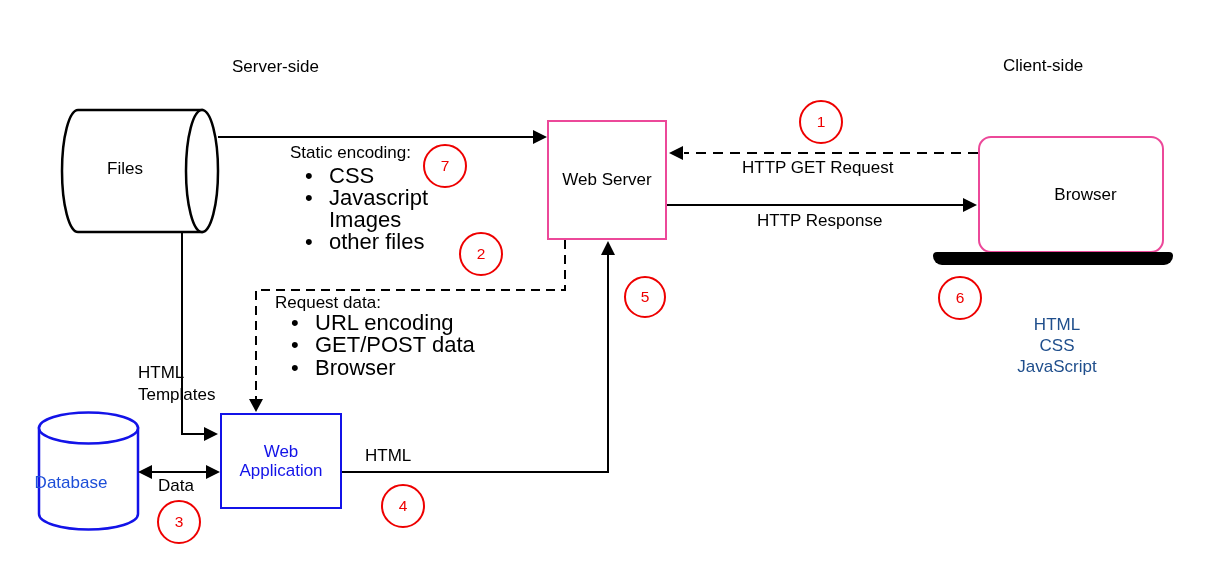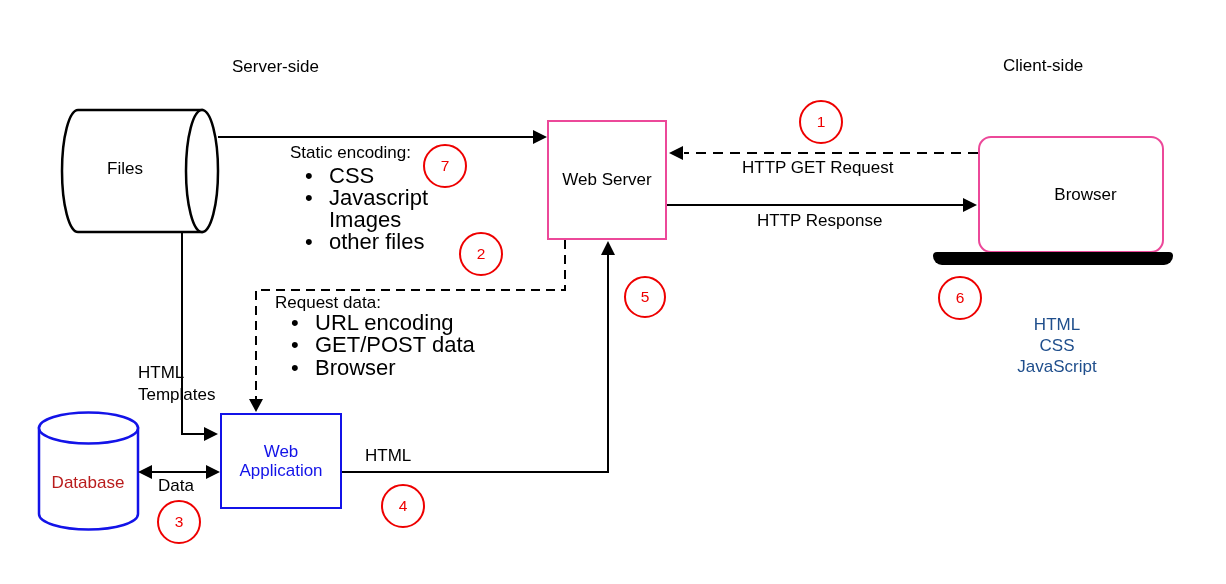--- a/index.html
+++ b/index.html
@@ -74,21 +74,21 @@
       <line x1="151" y1="472" x2="207" y2="472" stroke="#000" stroke-width="2"></line>
       <polygon points="152,465 138,472 152,479" fill="#000"></polygon>
       <polygon points="206,465 220,472 206,479" fill="#000"></polygon>
     </g>
   </svg>
 
   <div class="label" style="left:232px;top:57px;">Server-side</div>
   <div class="label" style="left:1003px;top:56px;">Client-side</div>
 
   <div class="label centered" style="left:125px;top:159px;">Files</div>
-  <div class="label centered" style="left:88px;top:473px;color:#b91c1c;">Database</div>
+  <div class="label centered" style="left:71px;top:473px;color:#1d4ed8;">Database</div>
 
   <div class="box" style="left:547px;top:120px;width:120px;height:120px;">
     <span>Web Server</span>
   </div>
 
   <div class="box rounded" style="left:978px;top:136px;width:186px;height:117px;padding-left:29px;">
     <span>Browser</span>
   </div>
 
   <div class="box blue" style="left:220px;top:413px;width:122px;height:96px;">

